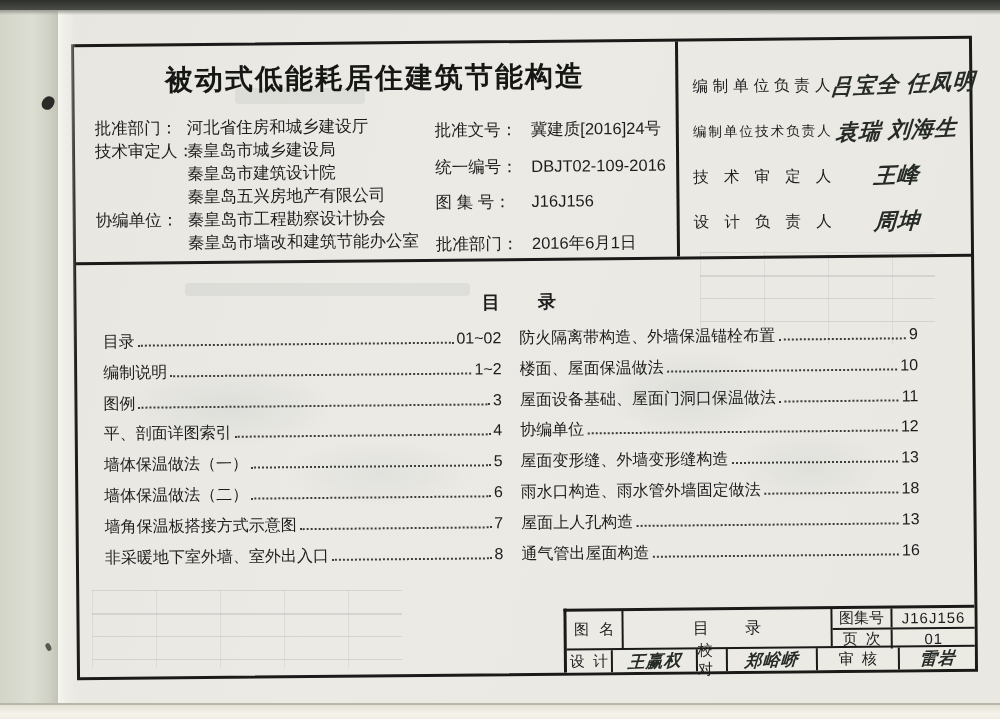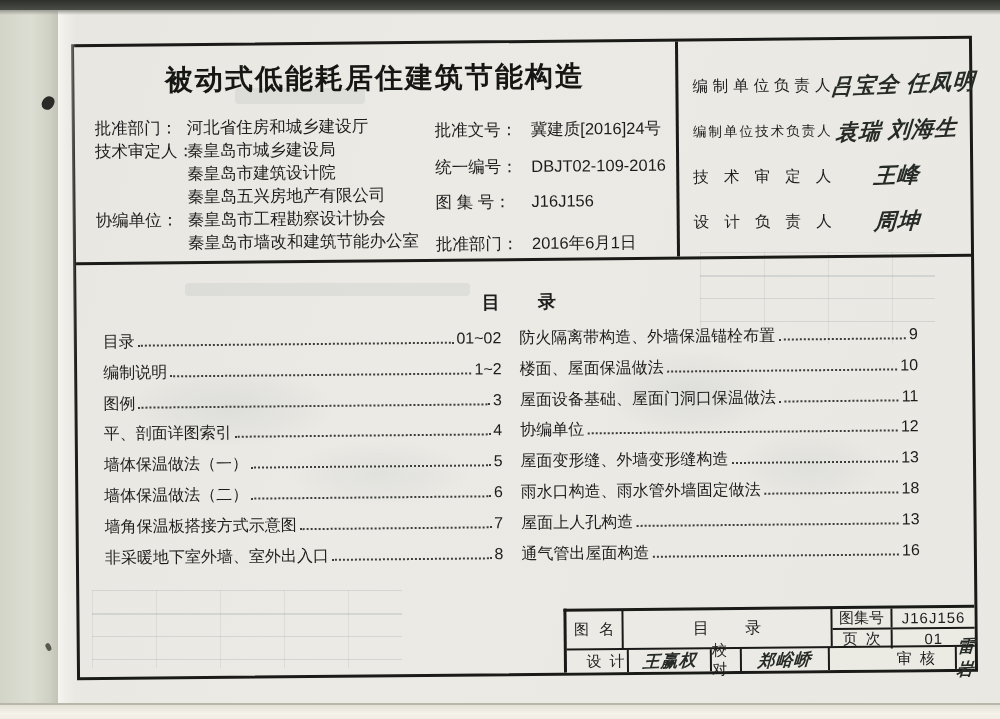--- a/index.html
+++ b/index.html
@@ -81,25 +81,25 @@
   .br{border-right:2px solid #1a1a18;}
   .c-namelabel{width:57px;word-spacing:6px;}
   .c-namevalue{width:209px;word-spacing:32px;font-size:16px;}
   .tb-right{flex:1;display:flex;flex-direction:column;}
   .tb-r-row{display:flex;flex:1;}
   .tb-r-row.first{border-bottom:2px solid #1a1a18;}
   .tb-r-lab{width:60px;display:flex;align-items:center;justify-content:center;
             border-right:2px solid #1a1a18;word-spacing:4px;}
   .tb-r-val{flex:1;display:flex;align-items:center;justify-content:center;
             font-size:15px;letter-spacing:1px;}
-  .c-s1{width:46px;word-spacing:4px;margin-left:17px;}
+  .c-s1{width:46px;word-spacing:4px;}
   .c-s2{width:85px;}
   .c-s3{width:30px;word-spacing:4px;}
   .c-s4{width:90px;}
-  .c-s5{width:82px;word-spacing:4px;margin-left:47px;}
+  .c-s5{width:82px;word-spacing:4px;}
   .c-s6{flex:1;}
   .tb-bottom .handwriting{font-size:17px;}
 </style>
 </head>
 <body>
 
 <div class="scan">
 
   <div class="left-strip"></div>
   <div class="page-curl"></div>

